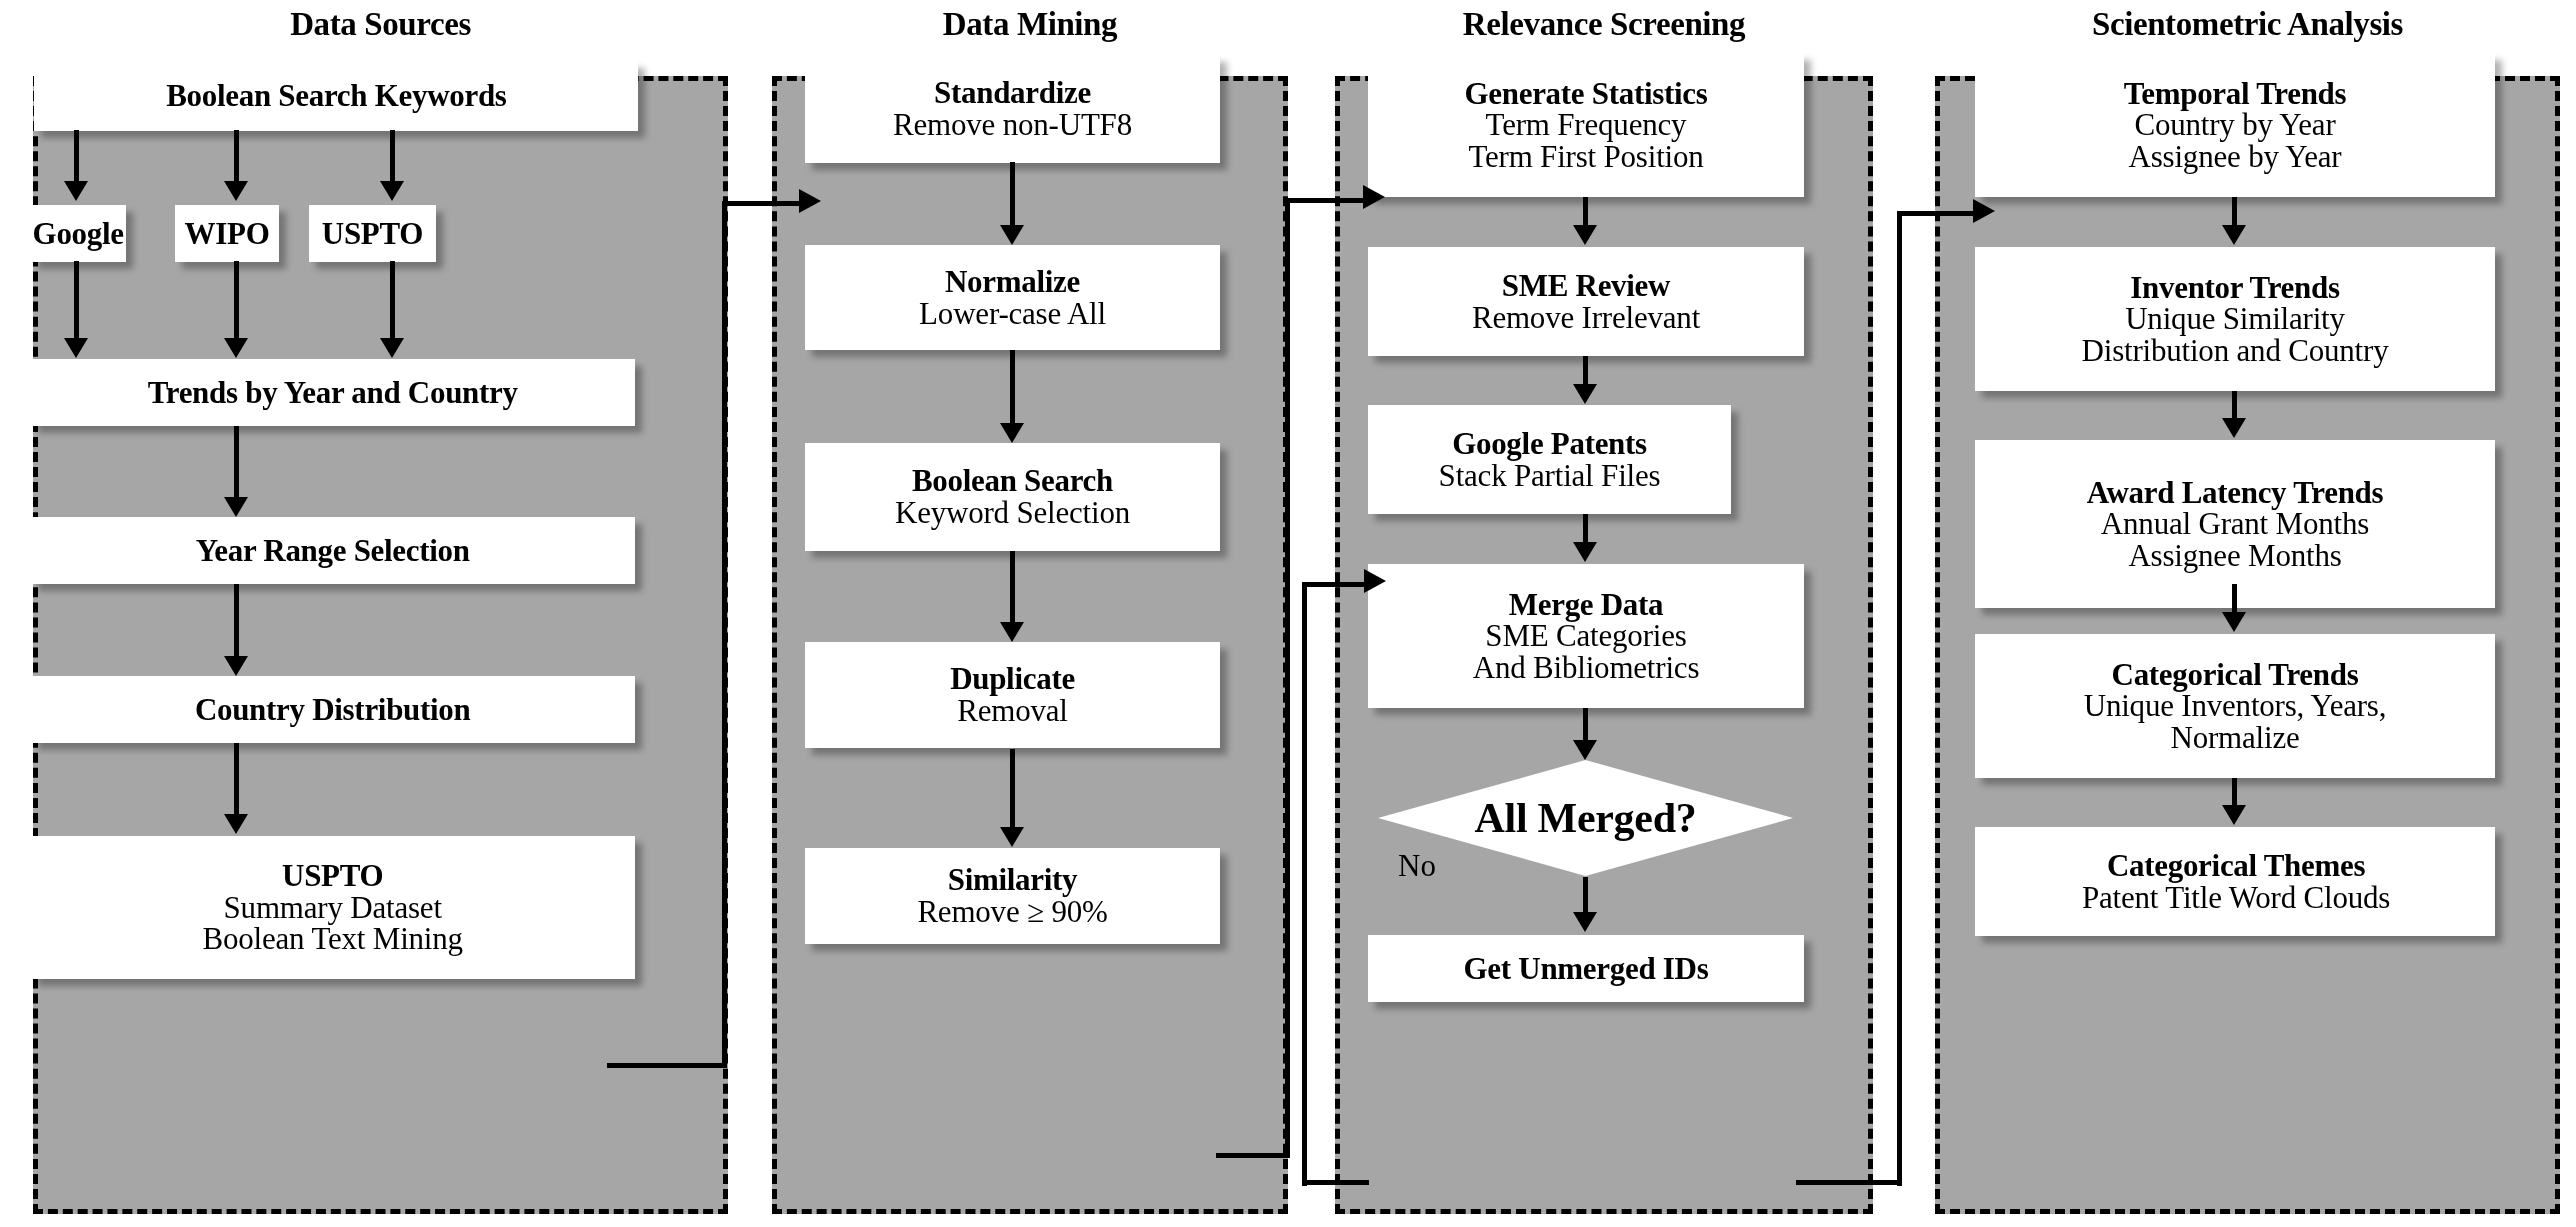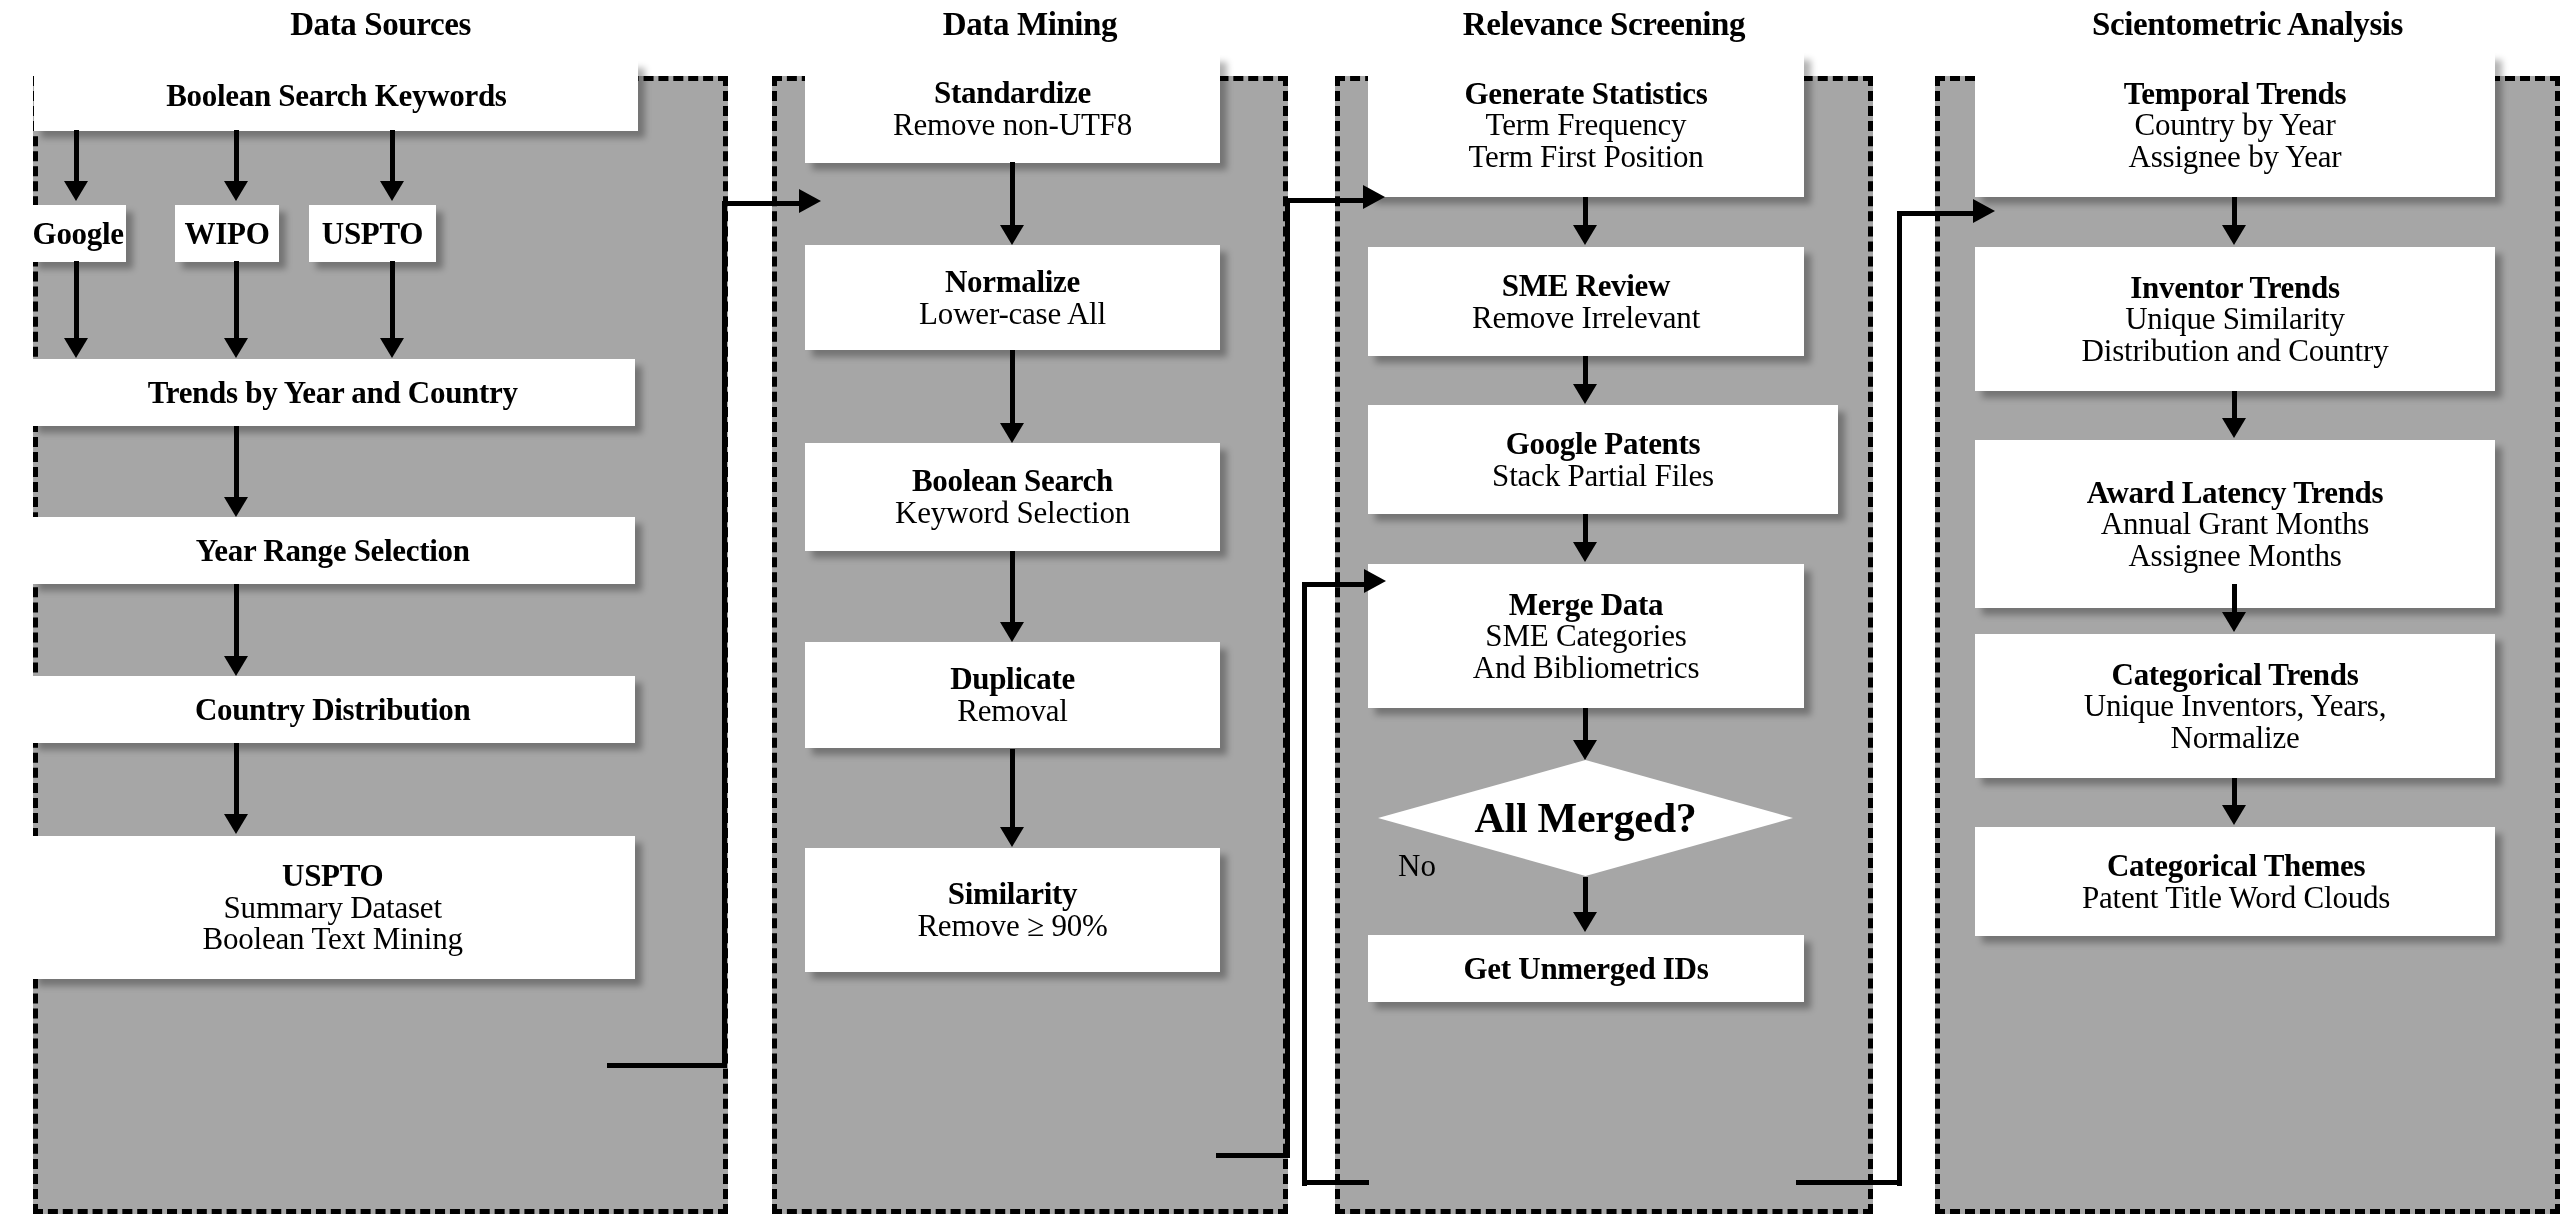--- a/index.html
+++ b/index.html
@@ -185,21 +185,21 @@
         <div class="arrow-down" style="left:223px;top:541px;"></div>
 
         <div class="node" style="left:28px;top:561px;width:415px;height:106px;">
           <span class="ln b">Duplicate</span>
           <span class="ln n">Removal</span>
         </div>
 
         <div class="vline" style="left:233px;top:668px;height:80px;"></div>
         <div class="arrow-down" style="left:223px;top:746px;"></div>
 
-        <div class="node" style="left:28px;top:767px;width:415px;height:124px;">
+        <div class="node" style="left:28px;top:767px;width:415px;height:96px;">
           <span class="ln b">Similarity</span>
           <span class="ln n">Remove ≥ 90%</span>
         </div>
 
       </div>
     </div>
   </div>
 
   <div class="column" style="left:1335px;width:538px;">
     <div class="col-title">Relevance Screening</div>
@@ -216,21 +216,21 @@
         <div class="arrow-down" style="left:233px;top:144px;"></div>
 
         <div class="node" style="left:28px;top:166px;width:436px;height:109px;">
           <span class="ln b">SME Review</span>
           <span class="ln n">Remove Irrelevant</span>
         </div>
 
         <div class="vline" style="left:243px;top:275px;height:31px;"></div>
         <div class="arrow-down" style="left:233px;top:303px;"></div>
 
-        <div class="node" style="left:28px;top:324px;width:470px;height:109px;">
+        <div class="node" style="left:28px;top:324px;width:363px;height:109px;">
           <span class="ln b">Google Patents</span>
           <span class="ln n">Stack Partial Files</span>
         </div>
 
         <div class="vline" style="left:243px;top:433px;height:31px;"></div>
         <div class="arrow-down" style="left:233px;top:461px;"></div>
 
         <div class="node" style="left:28px;top:483px;width:436px;height:144px;">
           <span class="ln b">Merge Data</span>
           <span class="ln n">SME Categories</span>

